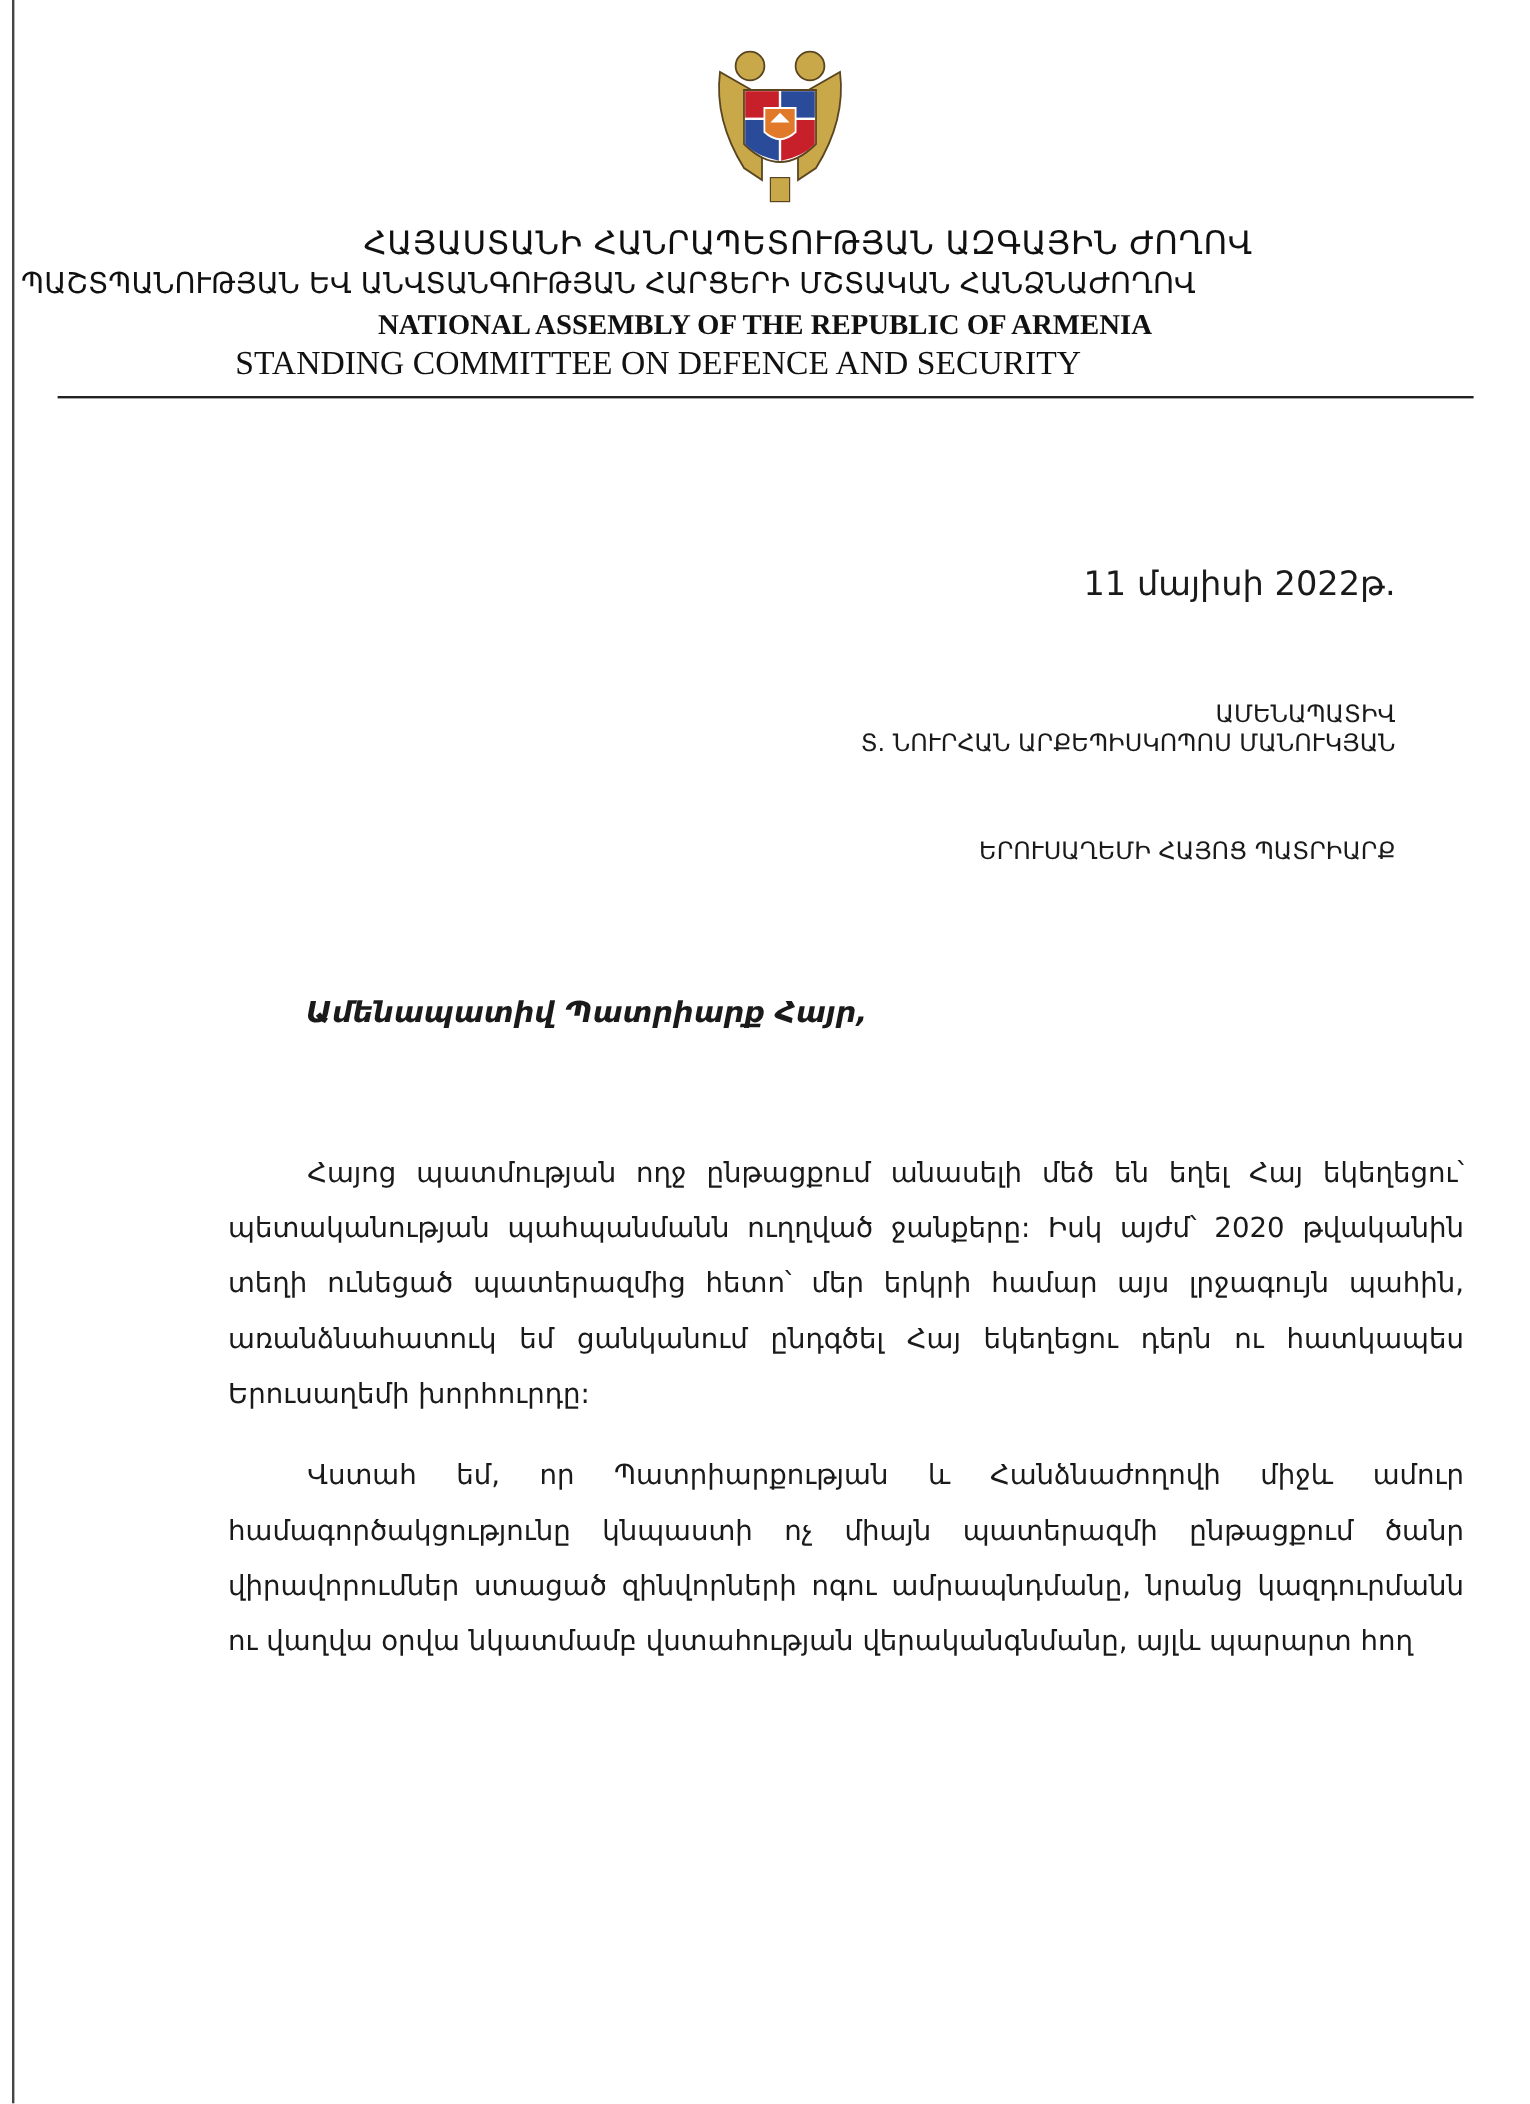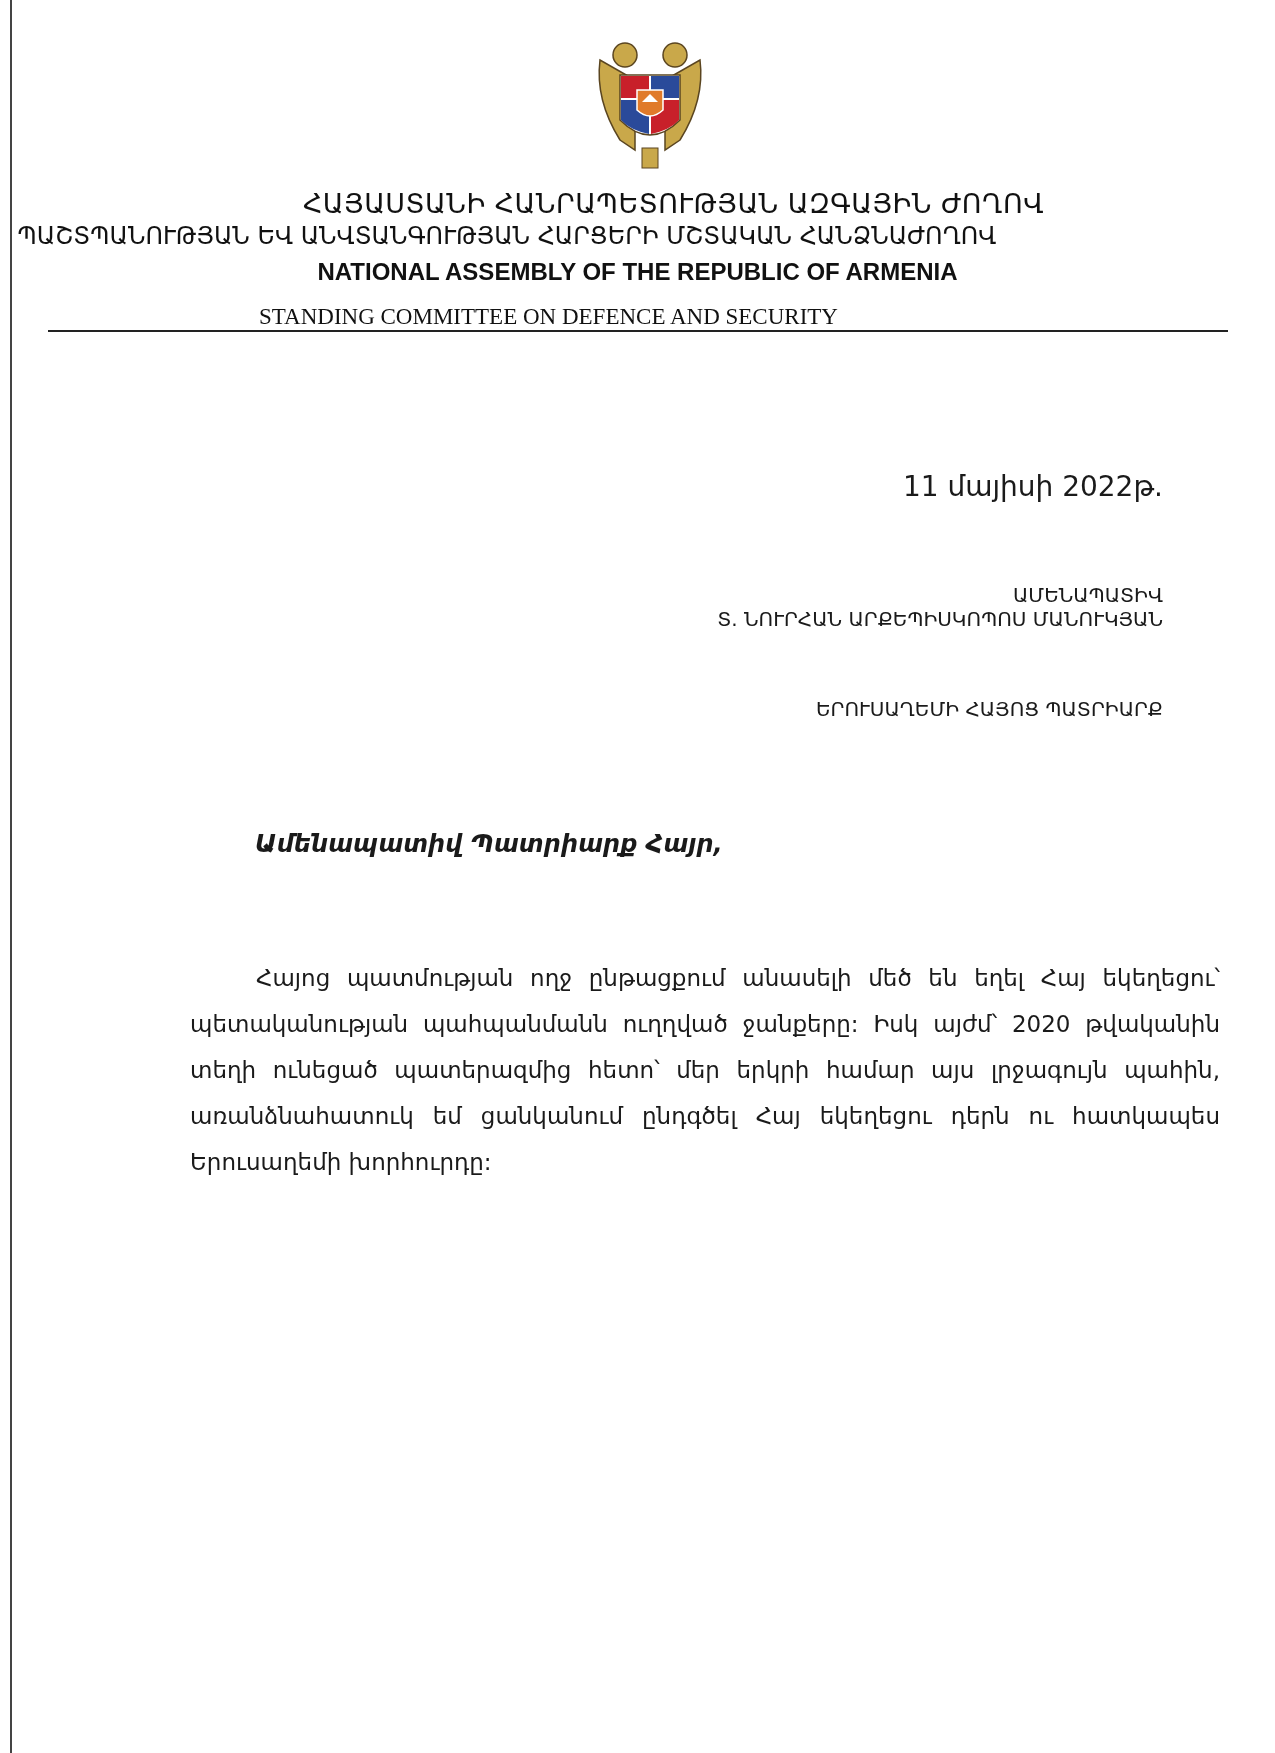--- a/index.html
+++ b/index.html
@@ -5,23 +5,23 @@
   html, body { margin: 0; padding: 0; background: #ffffff; }
   body { width: 1275px; height: 1753px; position: relative; overflow: hidden;
          font-family: "DejaVu Sans", sans-serif; color: #1a1a1a; }
   .left-edge { position: absolute; left: 10px; top: 0; width: 2px; height: 1753px; background: #444; }
   .emblem { position: absolute; left: 590px; top: 30px; width: 120px; height: 145px; }
   .hy-title1 { position: absolute; left: 0; width: 1275px; top: 188px; text-align: center;
                font-size: 27px; letter-spacing: 0.5px; color: #111; padding-left: 36px; }
   .hy-title2 { position: absolute; left: 0; width: 1014px; top: 222px; text-align: center;
                font-size: 24px; color: #111; }
   .en-title1 { position: absolute; left: 0; width: 1275px; top: 258px; text-align: center;
-               font-family: Liberation Sans, sans-serif; font-weight: bold; font-size: 24px; color: #111; }
+               font-family: Liberation Serif, serif; font-weight: bold; font-size: 24px; color: #111; }
   .en-title2 { position: absolute; left: 0; width: 1097px; top: 288px; text-align: center;
-               font-family: "Liberation Serif", serif; font-size: 23px; color: #111; margin-top: 16px; }
+               font-family: "Liberation Serif", serif; font-size: 28px; color: #111; }
   .rule { position: absolute; left: 48px; width: 1180px; top: 330px; height: 2px; background: #222; }
   .date { position: absolute; right: 112px; top: 470px; font-size: 28px; }
   .addr { position: absolute; right: 112px; font-size: 20px; text-align: right; }
   .greet { position: absolute; left: 255px; top: 782px; font-size: 24px; font-style: italic; font-weight: bold; margin-top: 48px; }
   .body-text { position: absolute; left: 190px; width: 1030px; top: 955px;
                font-size: 23px; line-height: 46px; text-align: justify; }
   .body-text p { margin: 0 0 22px 0; text-indent: 66px; }
 </style>
 </head>
 <body>
@@ -52,13 +52,14 @@
 <div class="date">11 մայիսի 2022թ.</div>
 
 <div class="addr" style="top:583px">ԱՄԵՆԱՊԱՏԻՎ</div>
 <div class="addr" style="top:607px">Տ. ՆՈՒՐՀԱՆ ԱՐՔԵՊԻՍԿՈՊՈՍ ՄԱՆՈՒԿՅԱՆ</div>
 <div class="addr" style="top:697px">ԵՐՈՒՍԱՂԵՄԻ ՀԱՅՈՑ ՊԱՏՐԻԱՐՔ</div>
 
 <div class="greet">Ամենապատիվ Պատրիարք Հայր,</div>
 
 <div class="body-text">
   <p>Հայոց պատմության ողջ ընթացքում անասելի մեծ են եղել Հայ եկեղեցու՝ պետականության պահպանմանն ուղղված ջանքերը: Իսկ այժմ՝ 2020 թվականին տեղի ունեցած պատերազմից հետո՝ մեր երկրի համար այս լրջագույն պահին, առանձնահատուկ եմ ցանկանում ընդգծել Հայ եկեղեցու դերն ու հատկապես Երուսաղեմի խորհուրդը:</p>
+  <p>Վստահ եմ, որ Պատրիարքության և Հանձնաժողովի միջև ամուր համագործակցությունը կնպաստի ոչ միայն պատերազմի ընթացքում ծանր վիրավորումներ ստացած զինվորների ոգու ամրապնդմանը, նրանց կազդուրմանն ու վաղվա օրվա նկատմամբ վստահության վերականգնմանը, այլև պարարտ հող</p>
 </div>
 
 </body></html>

